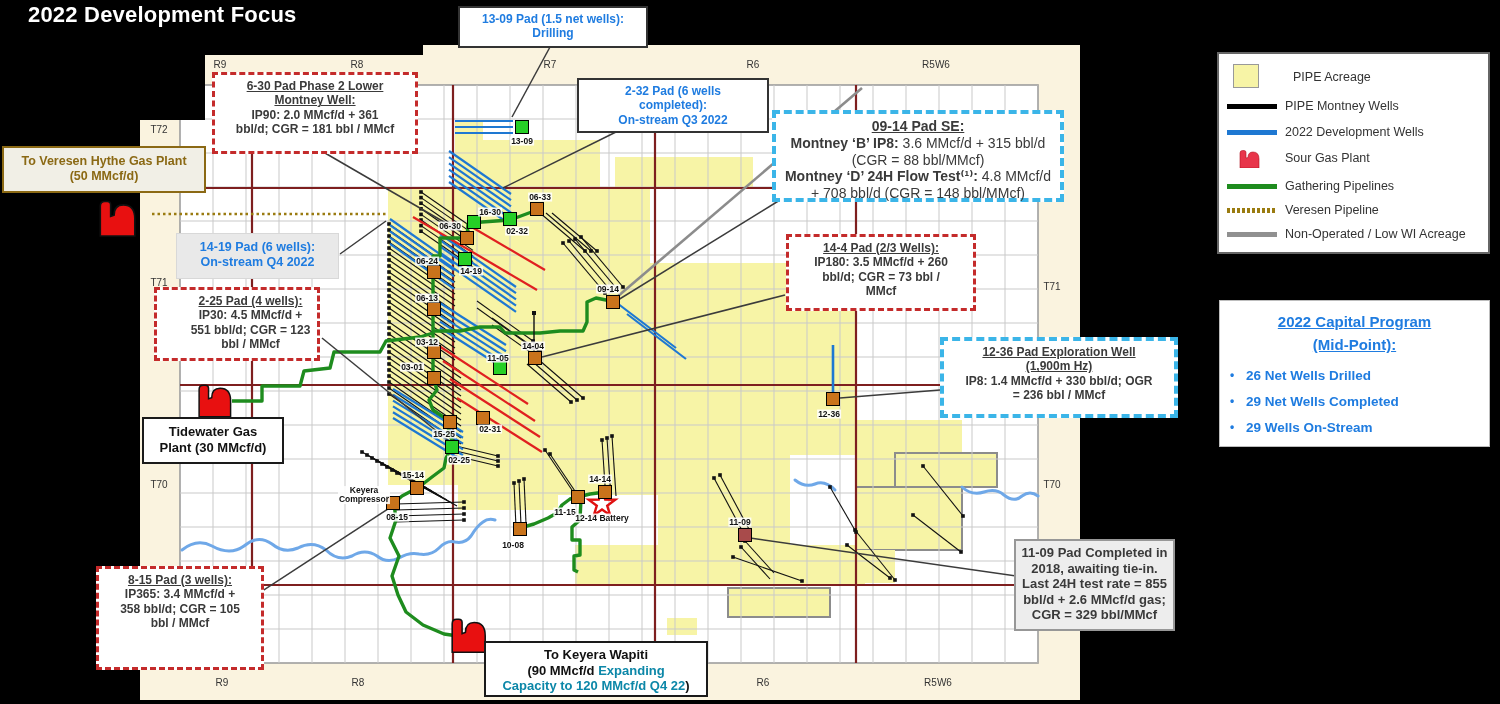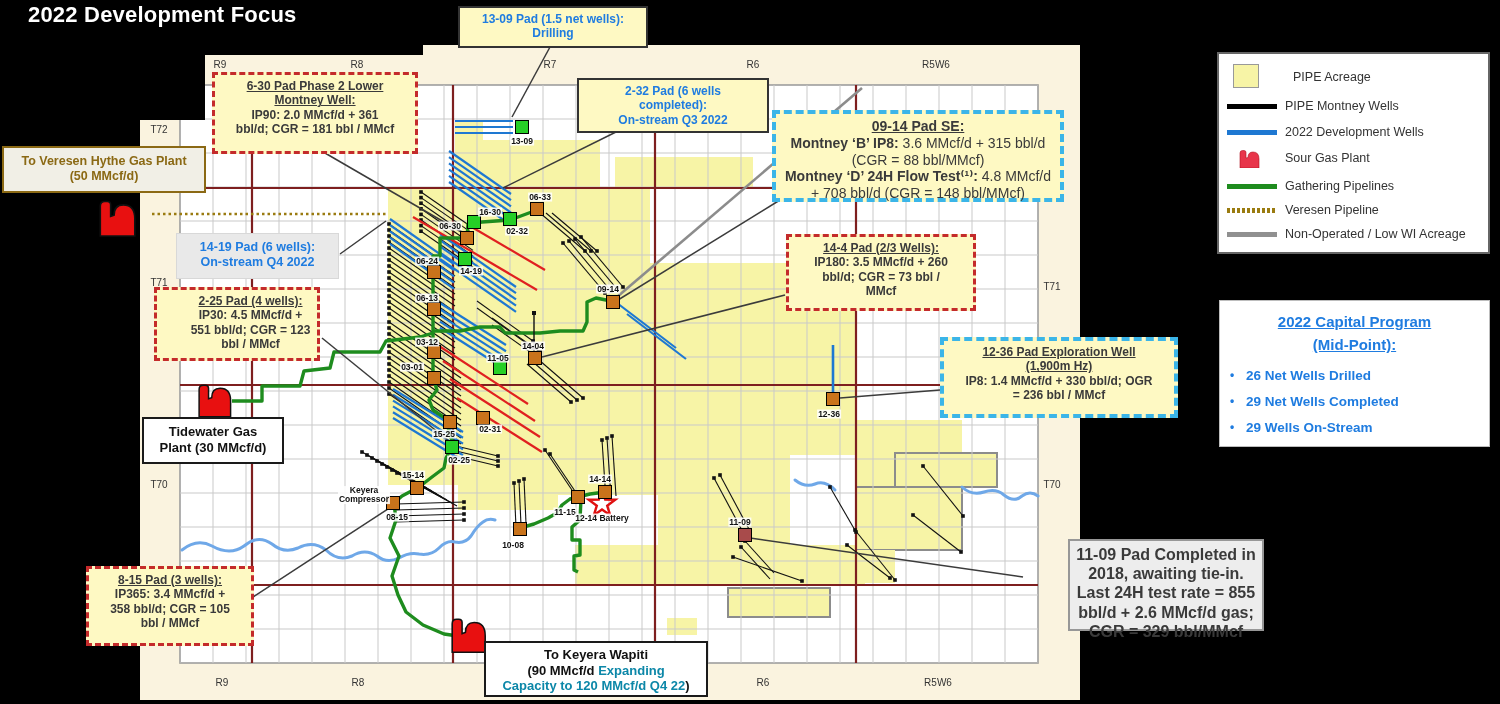--- a/index.html
+++ b/index.html
@@ -1,20 +1,20 @@
 <!DOCTYPE html>
 <html><head>
 <meta charset="utf-8">
 <style>
   html,body{margin:0;padding:0;background:#000;width:1500px;height:704px;overflow:hidden;
     font-family:"Liberation Sans","DejaVu Sans",sans-serif;}
   .stage{position:relative;width:1500px;height:704px;background:#000;}
   #map-svg{position:absolute;left:0;top:0;}
   .title{position:absolute;left:28px;top:2px;color:#fff;font-size:22px;font-weight:bold;letter-spacing:.2px;}
-  .co{position:absolute;text-align:center;color:#3a3a3a;background:#fef9c3;border:2px solid #333;
+  .co{position:absolute;text-align:center;color:#3a3a3a;background:#ffffff;border:2px solid #333;
       font-size:12px;line-height:1.2;font-weight:bold;padding:4px 5px;box-sizing:border-box;z-index:30;}
   .co .u{text-decoration:underline;}
   .co-blue{color:#1F7CE0;}
   .co-red{border:3px dashed #C42B2B;}
   .co-cyan{border:4px dashed #3BB5E8;font-weight:normal;}
   .co-cyan .b{font-weight:bold;}
   .co-plain{border:1px solid #D8D8D8;background:#E9E9E9;}
   .co-brown{border:2px solid #8B6914;background:#F1EFE6;color:#8B6914;}
   .co-white{background:#fff;border:2px solid #1a1a1a;color:#111;}
   .co-grayb{border:2px solid #979797;background:#EDEDED;}
@@ -438,42 +438,42 @@
       <div>IP30: 4.5 MMcf/d +</div>
     <div>551 bbl/d; CGR = 123</div>
       <div>bbl / MMcf</div>
   </div>
 
   <div class="co co-white" style="left:142px;top:417px;width:142px;height:47px;font-size:13px;padding-top:5px;">
     <div>Tidewater Gas</div>
       <div>Plant (30 MMcf/d)</div>
   </div>
 
-  <div class="co co-red" style="left:86px;top:566px;width:168px;height:80px;">
+  <div class="co co-red" style="left:96px;top:566px;width:168px;height:104px;">
     <div class="u">8-15 Pad (3 wells):</div>
       <div>IP365: 3.4 MMcf/d +</div>
     <div>358 bbl/d; CGR = 105</div>
       <div>bbl / MMcf</div>
   </div>
 
   <div class="co co-red" style="left:786px;top:234px;width:190px;height:77px;">
     <div class="u">14-4 Pad (2/3 Wells):</div>
       <div>IP180: 3.5 MMcf/d + 260</div>
     <div>bbl/d; CGR = 73 bbl /</div>
       <div>MMcf</div>
   </div>
 
   <div class="co co-cyan" style="left:940px;top:337px;width:238px;height:81px;font-weight:bold;">
     <div class="u">12-36 Pad Exploration Well</div>
       <div class="u">(1,900m Hz)</div>
     <div>IP8: 1.4 MMcf/d + 330 bbl/d; OGR</div>
       <div>= 236 bbl / MMcf</div>
   </div>
 
-  <div class="co co-grayb" style="left:1068px;top:539px;width:196px;height:92px;font-size:16px;">
+  <div class="co co-grayb" style="left:1014px;top:539px;width:161px;height:92px;font-size:13px;">
     <div>11-09 Pad Completed in</div>
       <div>2018, awaiting tie-in.</div>
     <div>Last 24H test rate = 855</div>
       <div>bbl/d + 2.6 MMcf/d gas;</div>
     <div>CGR = 329 bbl/MMcf</div>
   </div>
 
   <div class="co co-white" style="left:484px;top:641px;width:224px;height:56px;font-size:13px;">
     <div>To Keyera Wapiti</div>
     <div><span>(90 MMcf/d </span><span class="teal">Expanding</span></div>

